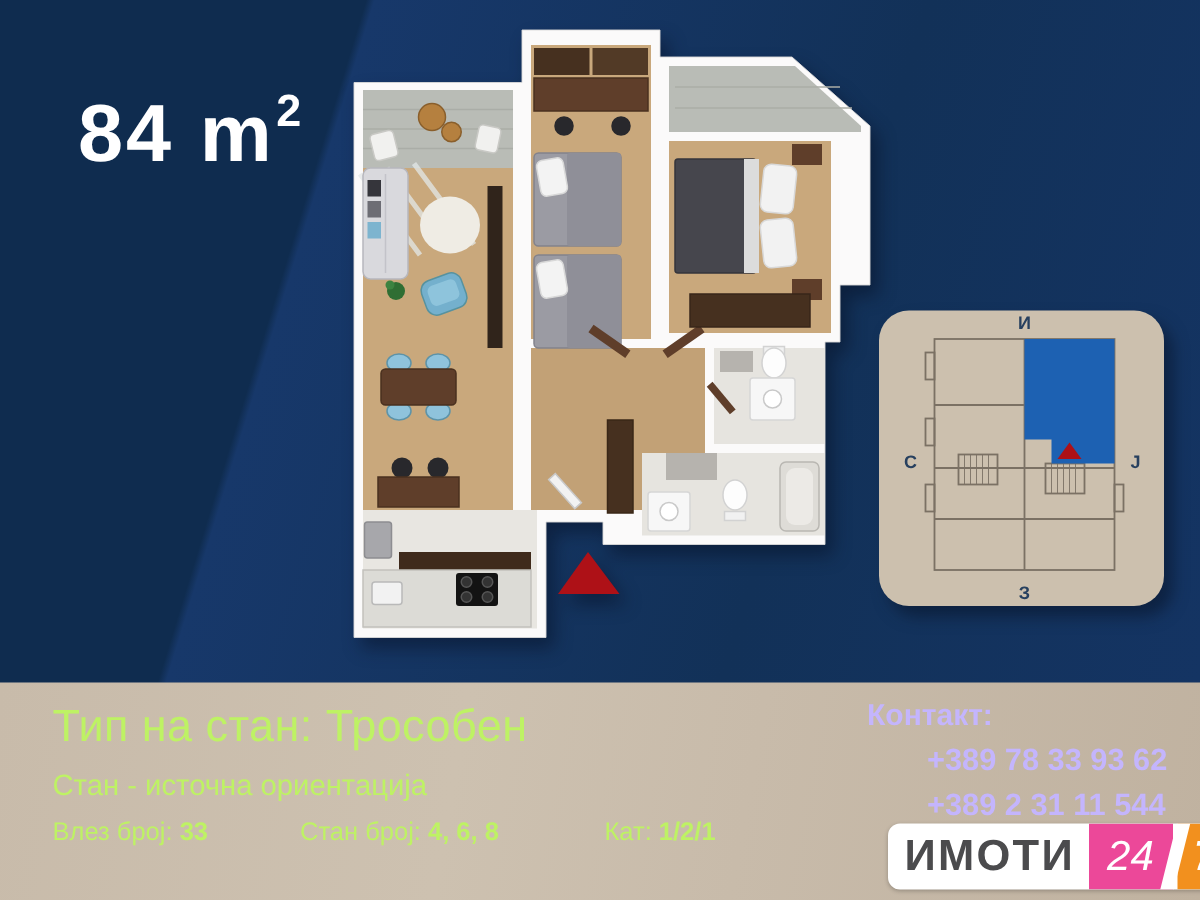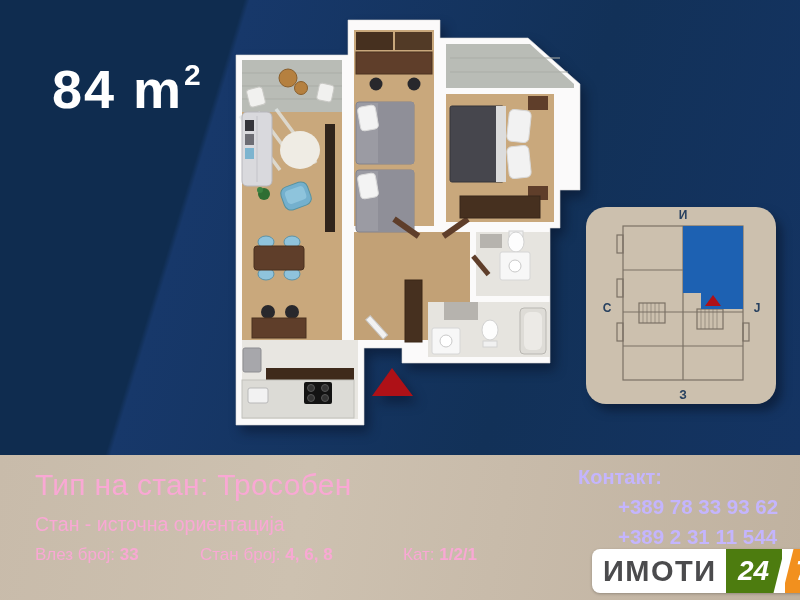--- a/index.html
+++ b/index.html
@@ -16,37 +16,37 @@
     position:absolute;left:0;top:455px;width:800px;height:145px;
     background:linear-gradient(100deg,#c8bbaa 0%,#cdc1b0 38%,#c8bbaa 62%,#c0b2a0 100%);
   }
   .hero{
     position:absolute;left:52px;top:58px;color:#ffffff;
     font-size:54px;font-weight:700;letter-spacing:2px;
   }
   .hero sup{font-size:30px;position:relative;top:-4px;left:1px;}
   .plan-wrap{position:absolute;left:228px;top:0;filter:drop-shadow(5px 7px 6px rgba(4,12,28,.45));}
   .map-wrap{position:absolute;left:583px;top:203px;filter:drop-shadow(6px 7px 5px rgba(6,16,34,.5));}
-  .info{position:absolute;left:35px;top:468px;color:#f9a8d4;}
+  .info{position:absolute;left:35px;top:468px;color:#bef264;}
   .type-line{font-size:30px;font-weight:500;letter-spacing:.3px;}
   .type-line b{font-weight:500;}
   .orient{font-size:19.5px;font-weight:400;margin-top:11px;}
   .fields-row{display:flex;margin-top:9px;font-size:17px;}
   .field b{font-weight:700;}
   .field-1{width:165px;}
   .field-2{width:203px;}
   .contact{position:absolute;left:578px;top:466px;color:#c4b5fd;}
   .contact-label{font-size:20px;font-weight:600;}
   .phone{font-size:20.5px;font-weight:700;margin:6px 0 0 40px;white-space:nowrap;}
   .logo{
     position:absolute;left:592px;top:549px;height:44px;display:flex;align-items:stretch;
     background:#ffffff;border-radius:8px;overflow:hidden;box-shadow:0 1px 3px rgba(0,0,0,.25);
   }
   .logo-name{display:flex;align-items:center;padding:0 9px 0 11px;font-weight:700;font-size:29px;color:#4b4b4d;letter-spacing:1.5px;}
-  .logo-24{width:56px;background:#4d7c0f;color:#fff;display:flex;align-items:center;justify-content:center;font-weight:700;font-size:28px;font-style:italic;}
+  .logo-24{width:56px;background:#ec4899;color:#fff;display:flex;align-items:center;justify-content:center;font-weight:400;font-size:28px;font-style:italic;}
   .logo-slash{width:9px;background:#fff;transform:skewX(-14deg);margin:0 -3px;z-index:2;}
   .logo-7{width:38px;background:#f2901e;color:#fff;display:flex;align-items:center;justify-content:center;font-weight:700;font-style:italic;font-size:28px;}
 </style>
 </head>
 <body>
 
 <div class="bg-top"></div>
 <div class="bg-bottom"></div>
 
 <div class="hero"><span>84</span>&nbsp;<span>m</span><sup>2</sup></div>

